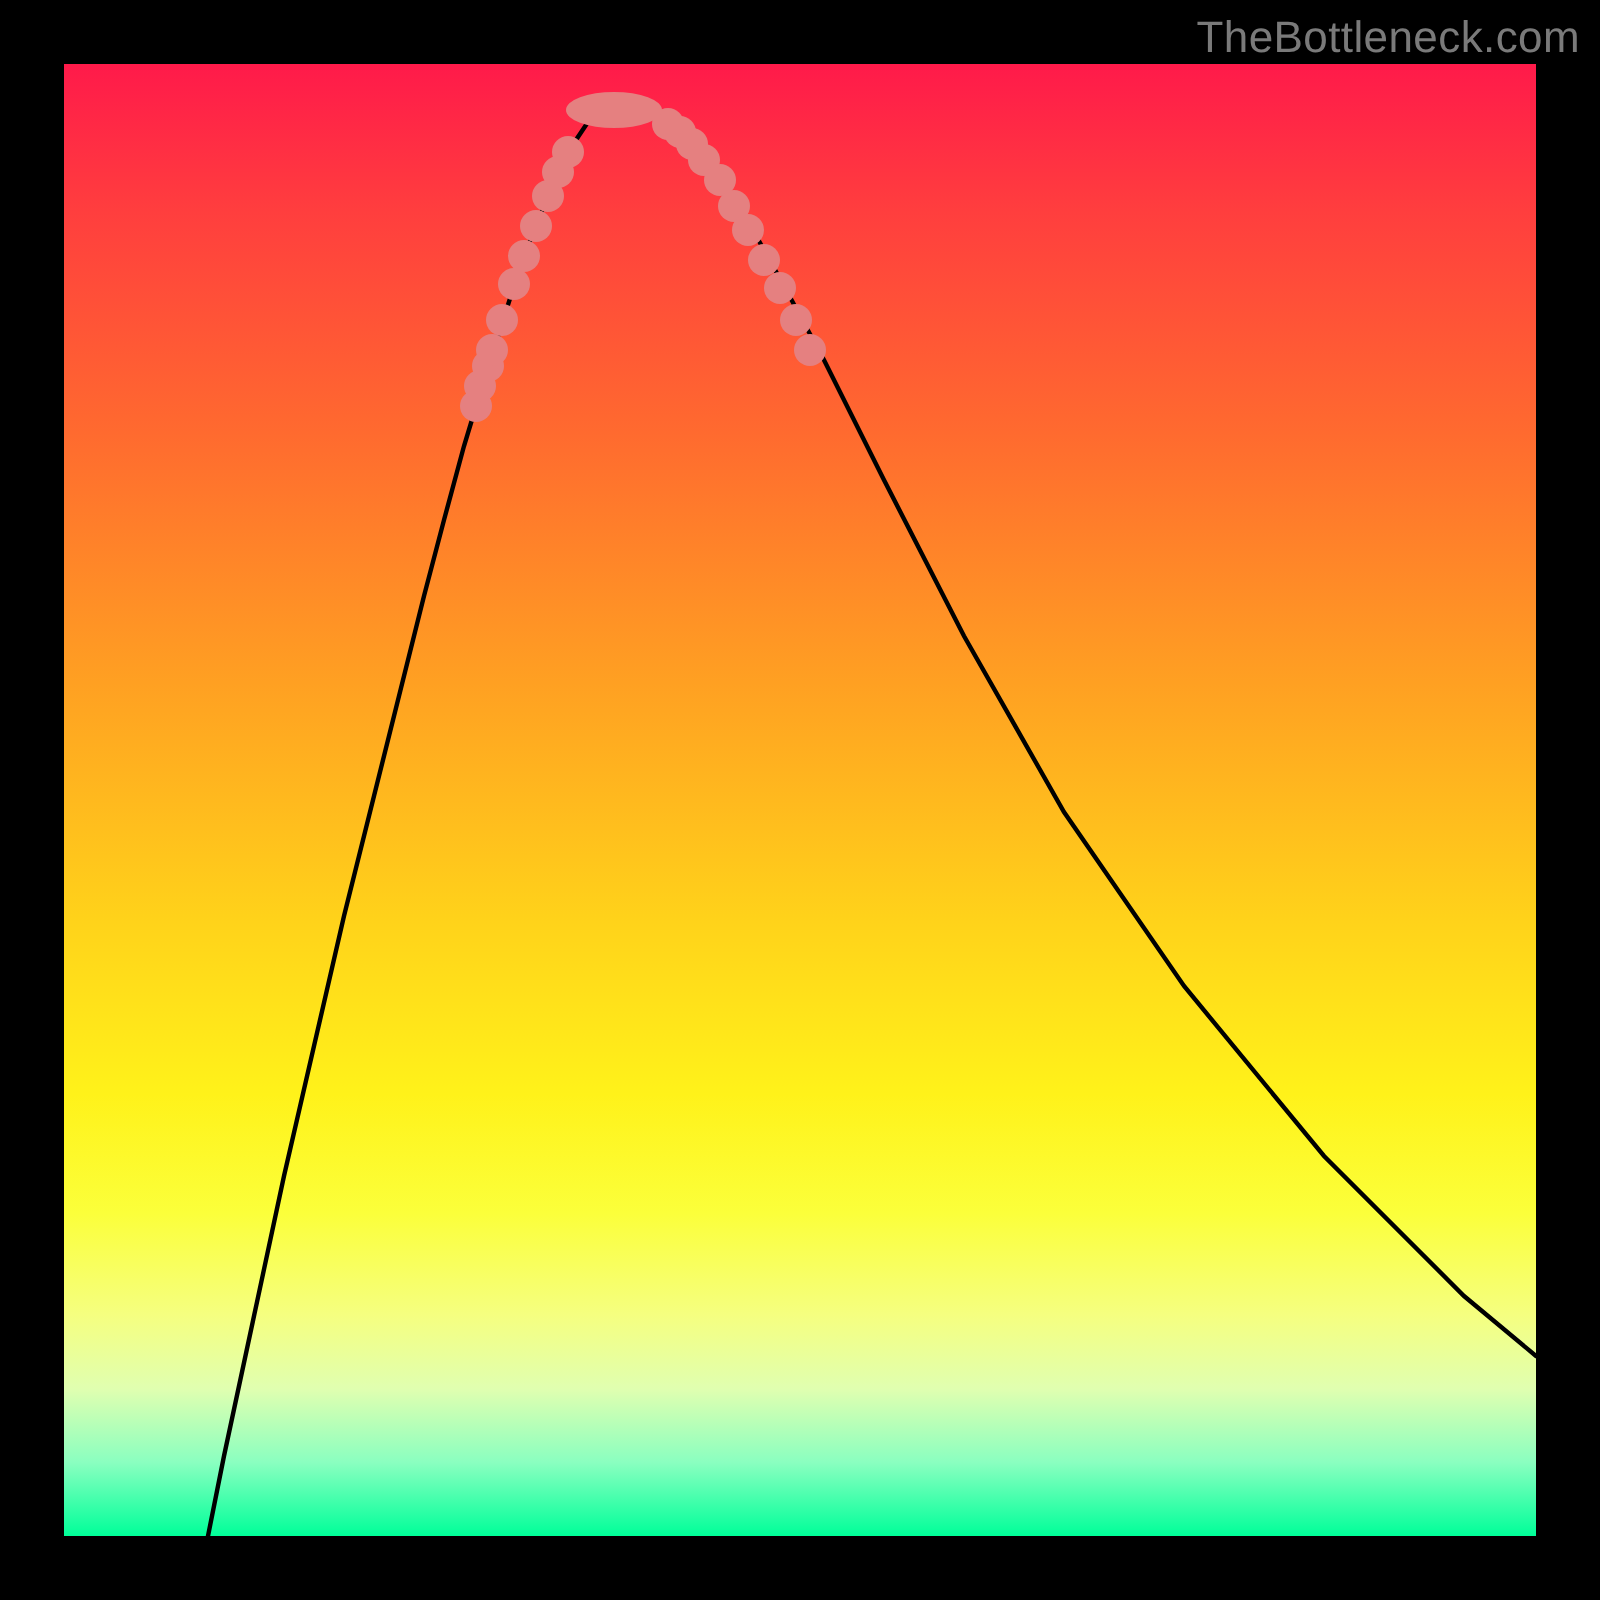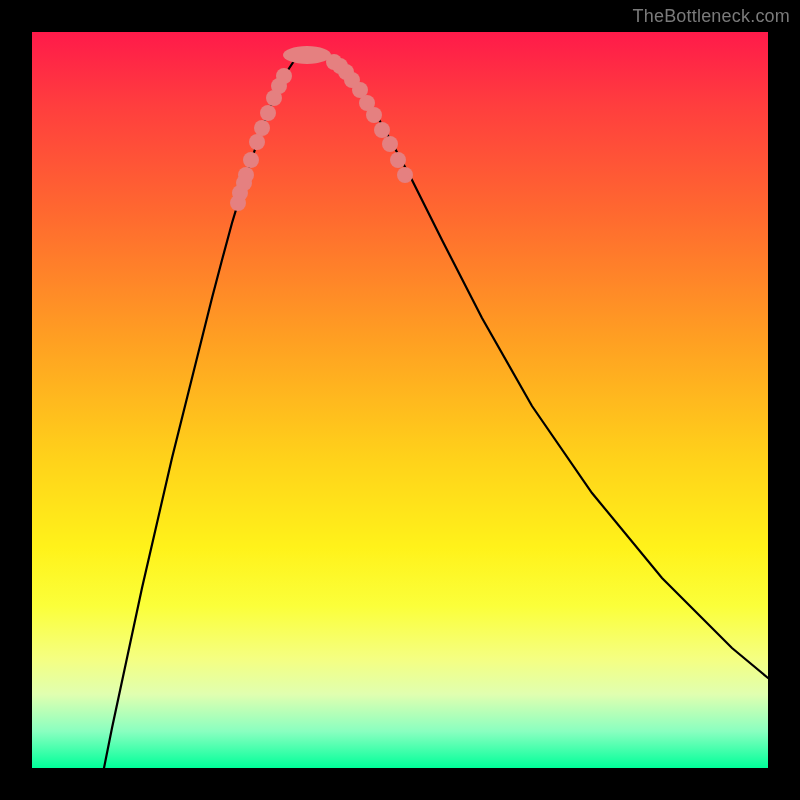--- a/index.html
+++ b/index.html
@@ -30,21 +30,21 @@
       #e0ffb0 90%,
       #8affc0 95%,
       #00ff99 100%
     );
   }
   .watermark {
     position: absolute;
     top: 6px;
     right: 10px;
     color: #7a7a7a;
-    font-size: 18px;
+    font-size: 22px;
     font-weight: 500;
     letter-spacing: 0.2px;
     z-index: 10;
   }
   svg.plot {
     position: absolute;
     left: 0;
     top: 0;
     width: 736px;
     height: 736px;

